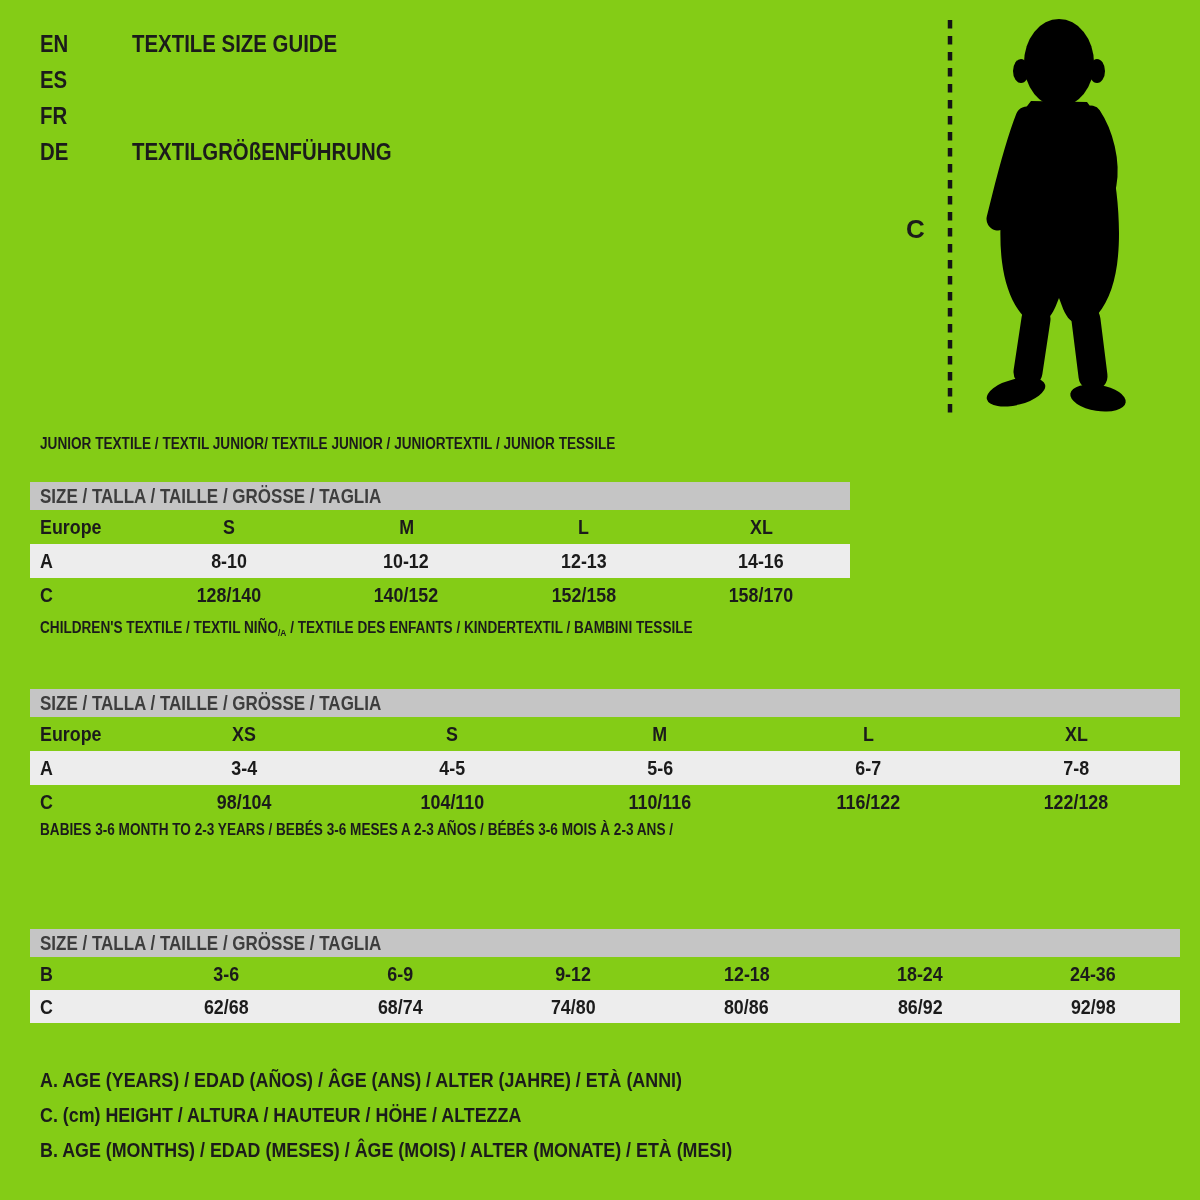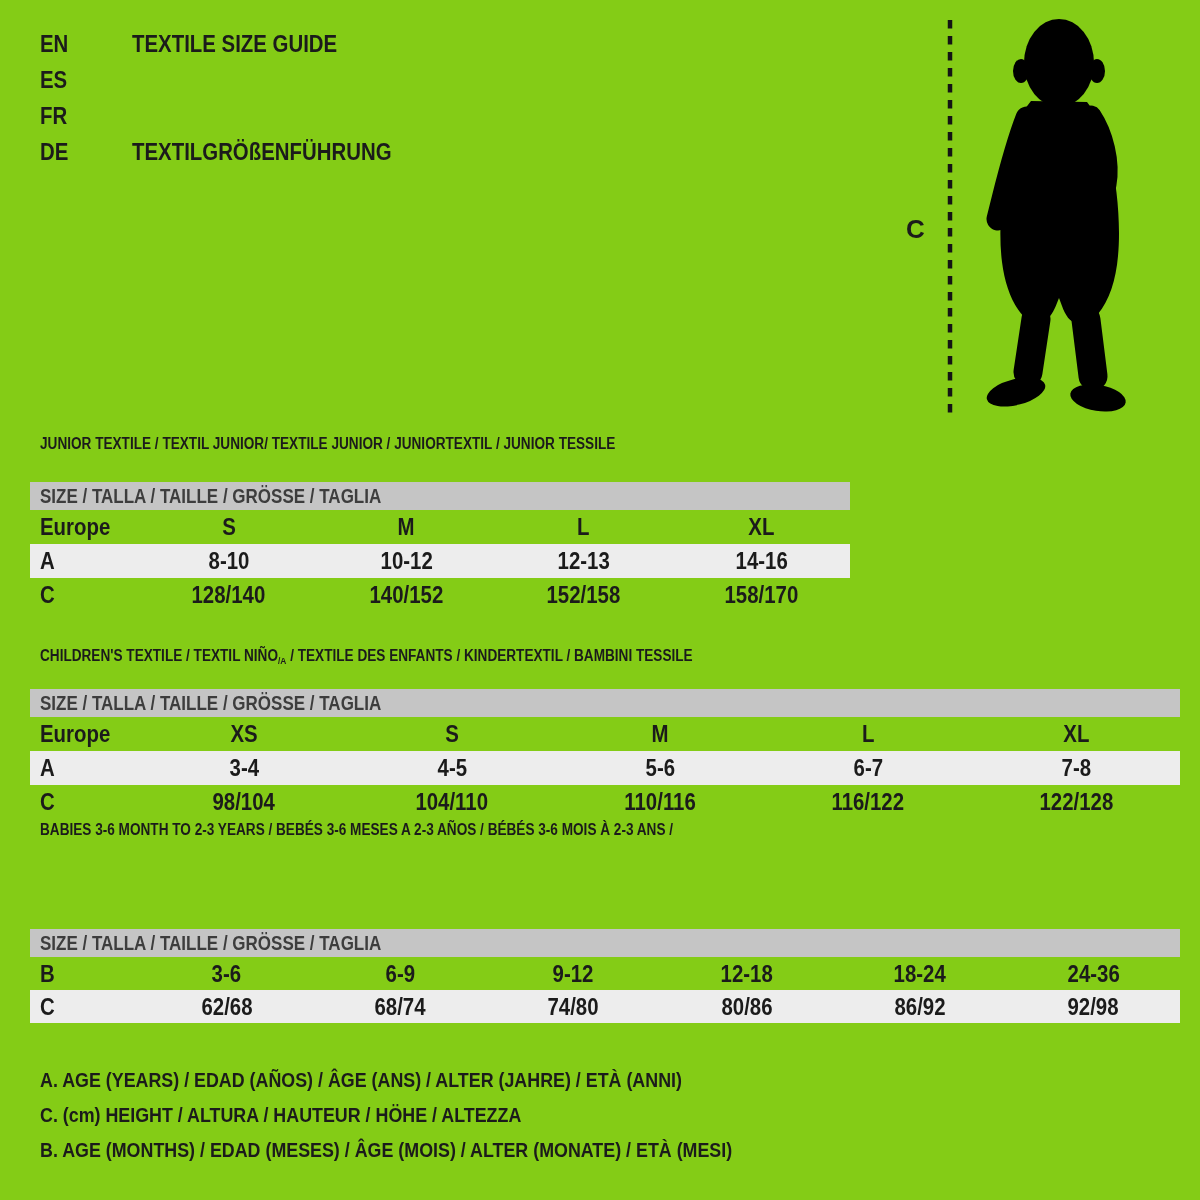--- a/index.html
+++ b/index.html
@@ -26,21 +26,21 @@
 
   
   .sec-title{position:absolute;left:40px;font-size:16px;line-height:24px;}
   .sec-title .line{display:block;line-height:33px;}
   .subsc{font-size:0.62em;position:relative;top:0.33em;}
 
   
   .sg-table{position:absolute;left:30px;}
   .band{height:28px;background:#c5c5c5;display:flex;align-items:center;
         padding-left:10px;color:#3d3d3d;font-size:20px;box-sizing:border-box;}
-  .trow{display:grid;align-items:center;font-size:24px;}
+  .trow{display:grid;align-items:center;font-size:21px;}
   .rh34{height:34px;} .rh33{height:33px;}
   .cols4{grid-template-columns:110px repeat(4,1fr);}
   .cols5{grid-template-columns:110px repeat(5,1fr);}
   .cols6{grid-template-columns:110px repeat(6,1fr);}
   .cell{text-align:center;overflow:visible;}
   .cell.lab{text-align:left;padding-left:10px;}
   .shaded{background:#ededed;}
 
   
   .legend{position:absolute;left:40px;top:1062px;font-size:21px;}
@@ -129,21 +129,21 @@
     </div>
     <div class="trow cols4 rh34">
       <div class="cell lab"><span class="t tl">C</span></div>
       <div class="cell"><span class="t">128/140</span></div>
       <div class="cell"><span class="t">140/152</span></div>
       <div class="cell"><span class="t">152/158</span></div>
       <div class="cell"><span class="t">158/170</span></div>
     </div>
   </div>
 
-  <div class="sec-title" style="top:644px;">
+  <div class="sec-title" style="top:616px;">
     <span class="t tl"><span>CHILDREN'S TEXTILE / TEXTIL NIÑO</span><span class="subsc">/A</span><span> / TEXTILE DES ENFANTS / KINDERTEXTIL / BAMBINI TESSILE</span></span>
   </div>
 
   <div class="sg-table" style="top:689px;width:1150px;">
     <div class="band">
       <span class="t tl">SIZE / TALLA / TAILLE / GRÖSSE / TAGLIA</span>
     </div>
     <div class="trow cols5 rh34">
       <div class="cell lab"><span class="t tl">Europe</span></div>
       <div class="cell"><span class="t">XS</span></div>

